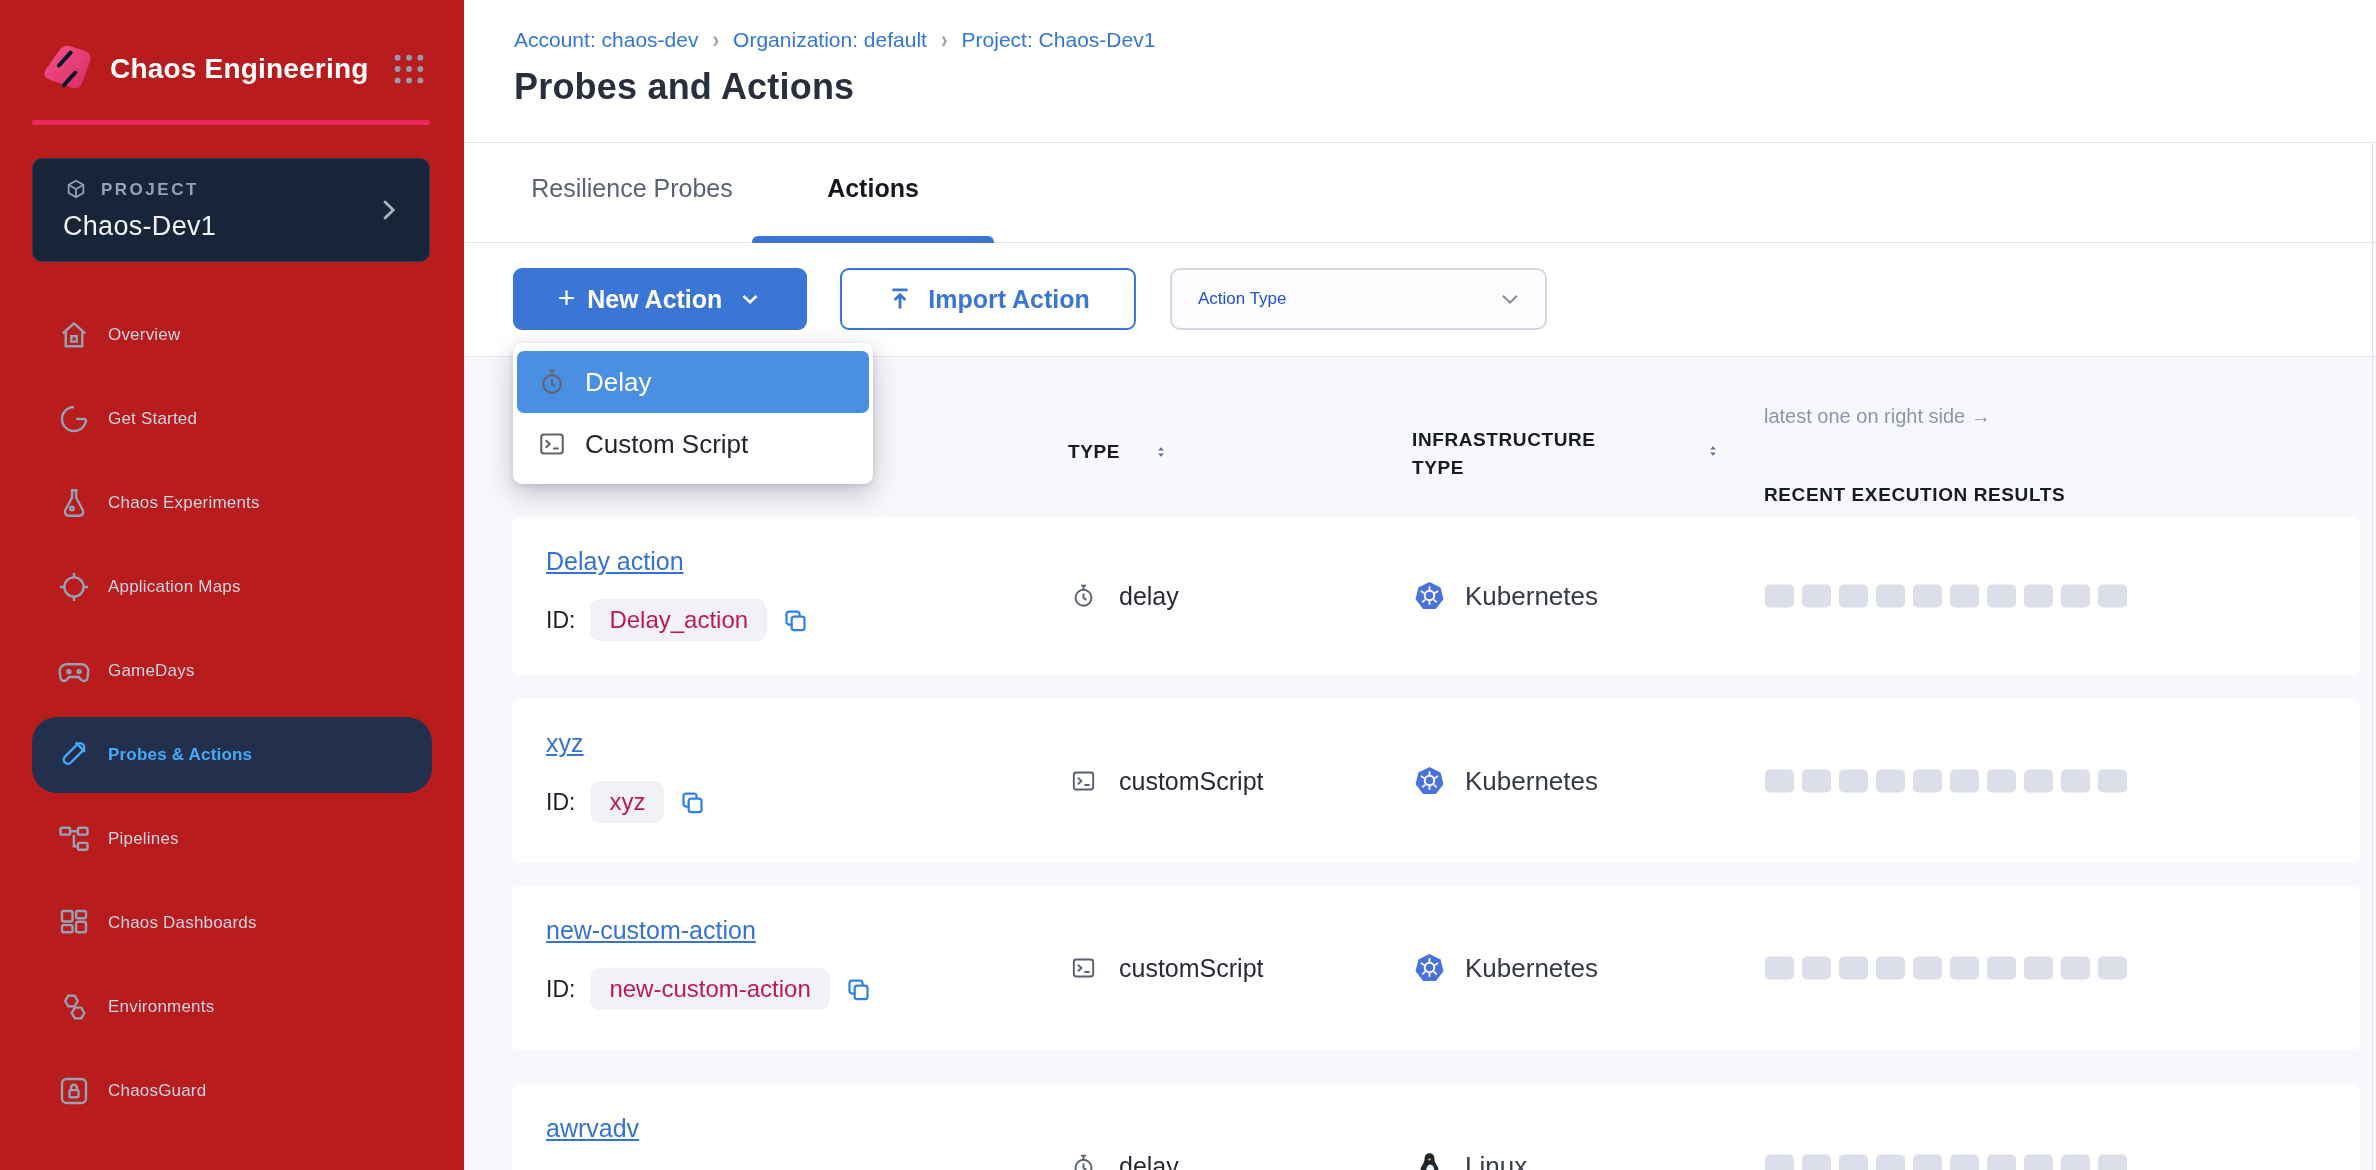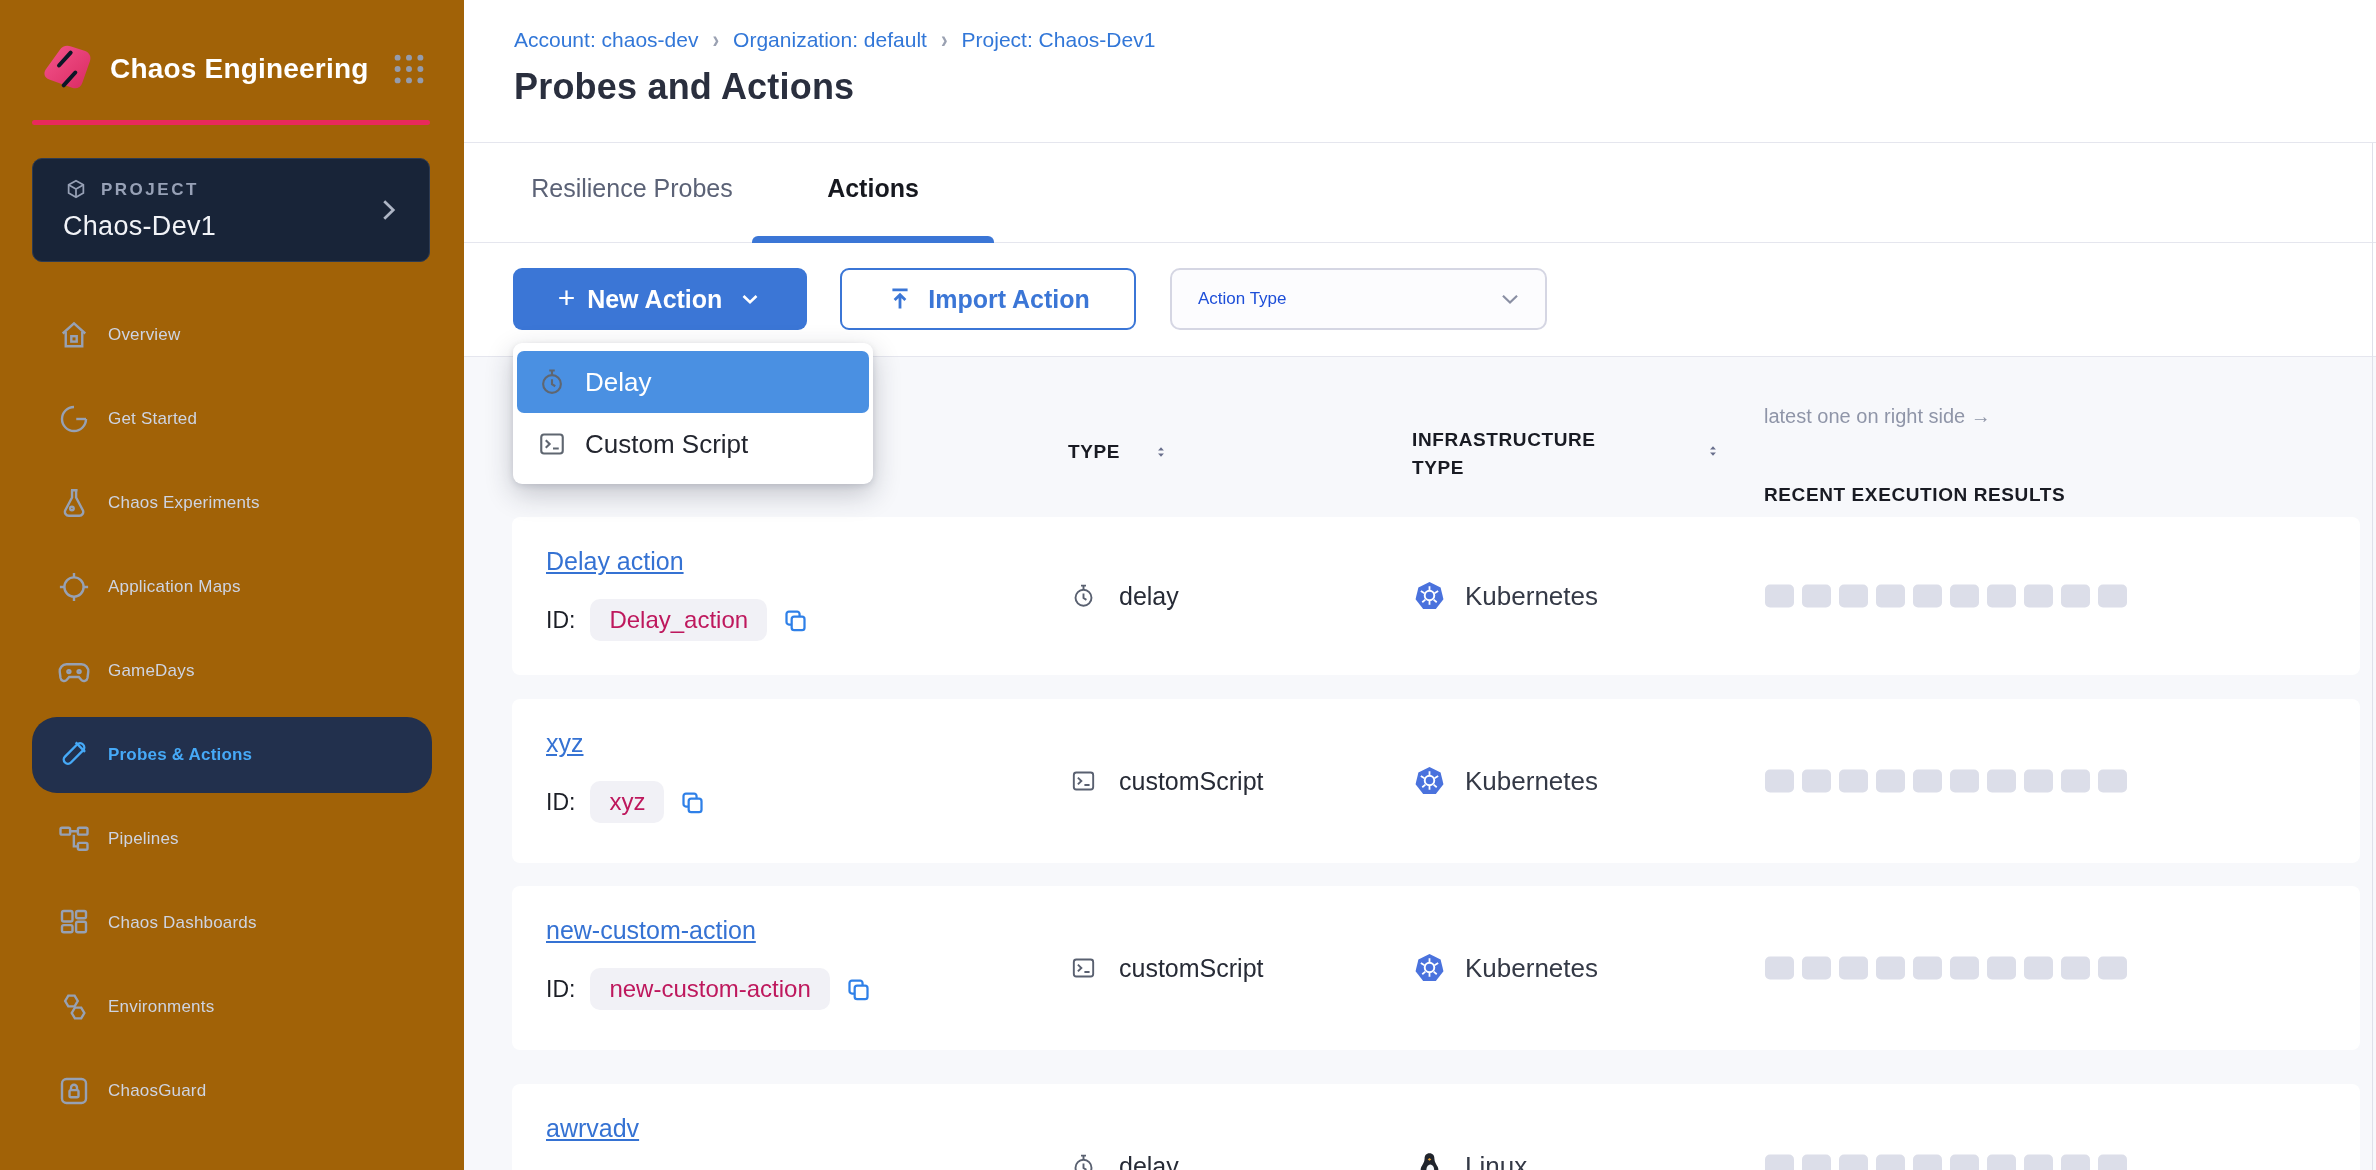--- a/index.html
+++ b/index.html
@@ -1,21 +1,21 @@
 <!DOCTYPE html>
 <html><head>
 <meta charset="utf-8">
 <style>
   * { margin:0; padding:0; box-sizing:border-box; }
   html,body { width:2376px; height:1170px; overflow:hidden; }
   body { font-family:"Liberation Sans","DejaVu Sans",sans-serif; background:#fff; position:relative; }
   .root { position:absolute; inset:0; width:2376px; height:1170px; }
 
   
-  .sidebar { position:absolute; left:0; top:0; width:464px; height:1170px; background:#a16207; }
+  .sidebar { position:absolute; left:0; top:0; width:464px; height:1170px; background:#b91c1c; }
   .logo-row { position:absolute; left:38px; top:40px; width:392px; height:58px; display:flex; align-items:center; }
   .logo-mark { width:56px; height:56px; flex:0 0 auto; }
   .logo-title { color:#fff; font-size:28px; font-weight:700; margin-left:16px; letter-spacing:.2px; flex:1; }
   .grid-icon { width:42px; height:42px; flex:0 0 auto; }
   .pink-divider { position:absolute; left:32px; top:120px; width:398px; height:5px; background:#e9295c; border-radius:3px; }
 
   .project-card { position:absolute; left:32px; top:158px; width:398px; height:104px; background:#182438; border:1px solid #2c3a52; border-radius:10px; padding:18px 24px 0 30px; }
   .project-line1 { display:flex; align-items:center; gap:12px;text-align:right; }
   .project-label { color:#97a1b6; font-size:17px; font-weight:700; letter-spacing:2.5px; }
   .project-name { color:#f1f3f7; font-size:27px; margin-top:8px; letter-spacing:.3px; }

